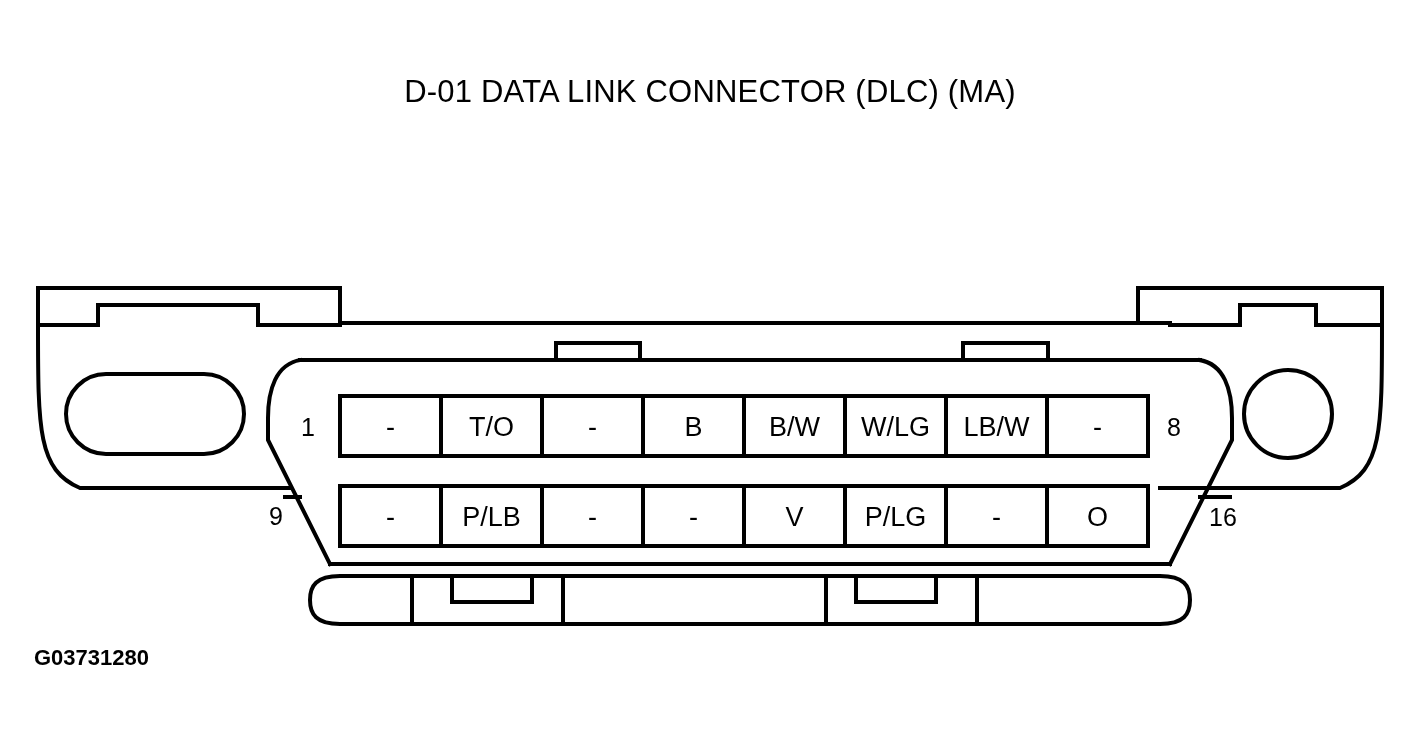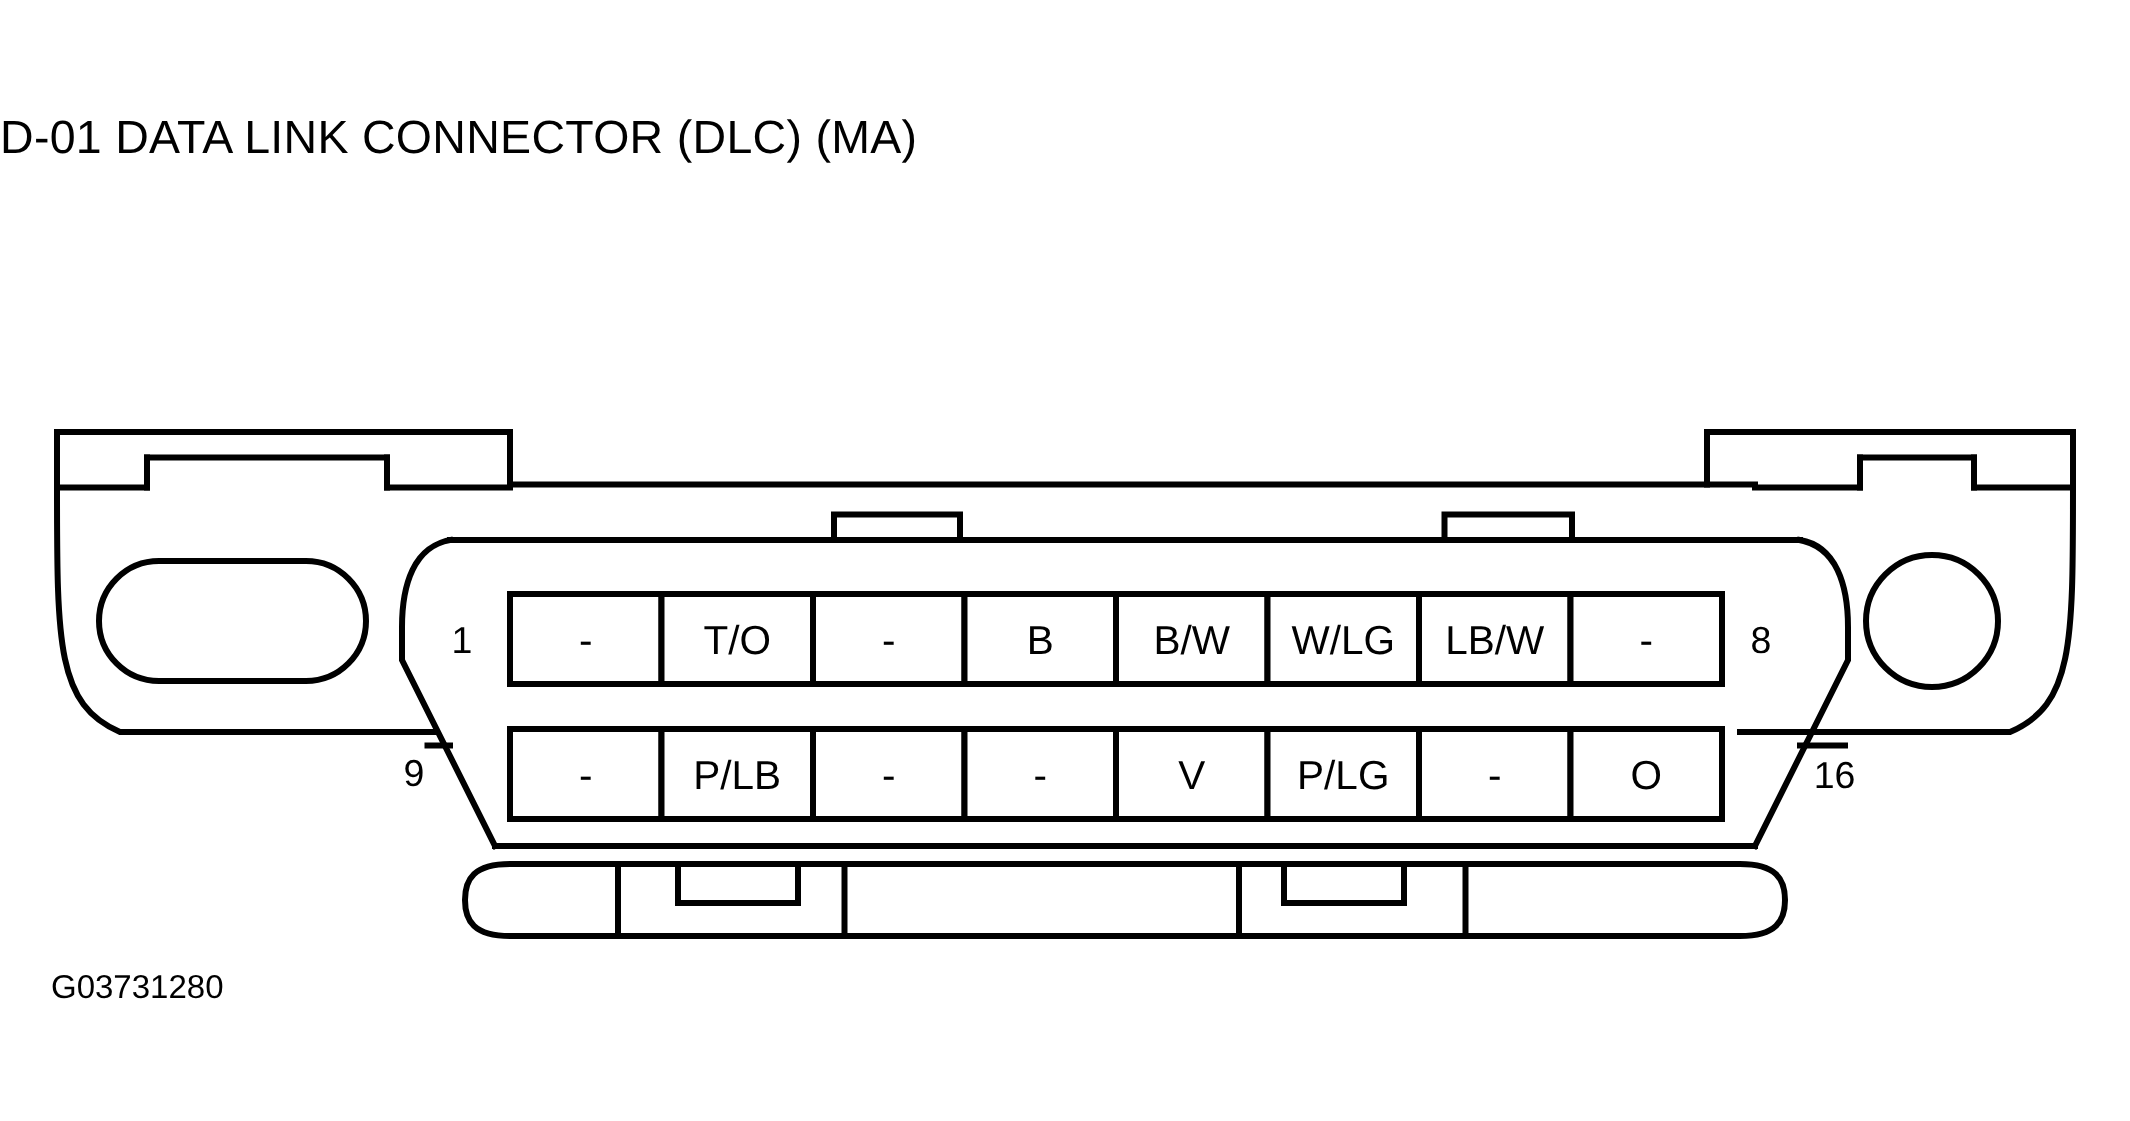--- a/index.html
+++ b/index.html
@@ -20,32 +20,33 @@
     left: 0;
     top: 0;
     width: 1420px;
     height: 747px;
   }
   .title-text {
     position: absolute;
     left: 0;
     top: 74px;
     width: 1420px;
-    text-align: left;
+    text-align: center;
     font-size: 31px;
     letter-spacing: 0.2px;
     font-family: "Liberation Sans", sans-serif;
     white-space: nowrap;
   }
   .figure-id {
     position: absolute;
     left: 34px;
     top: 645px;
     font-size: 22px;
     font-family: "Liberation Sans", sans-serif;
+    font-weight: bold;
   }
   svg.drawing {
     position: absolute;
     left: 0;
     top: 0;
     width: 1420px;
     height: 747px;
   }
   .stroke {
     fill: none;

